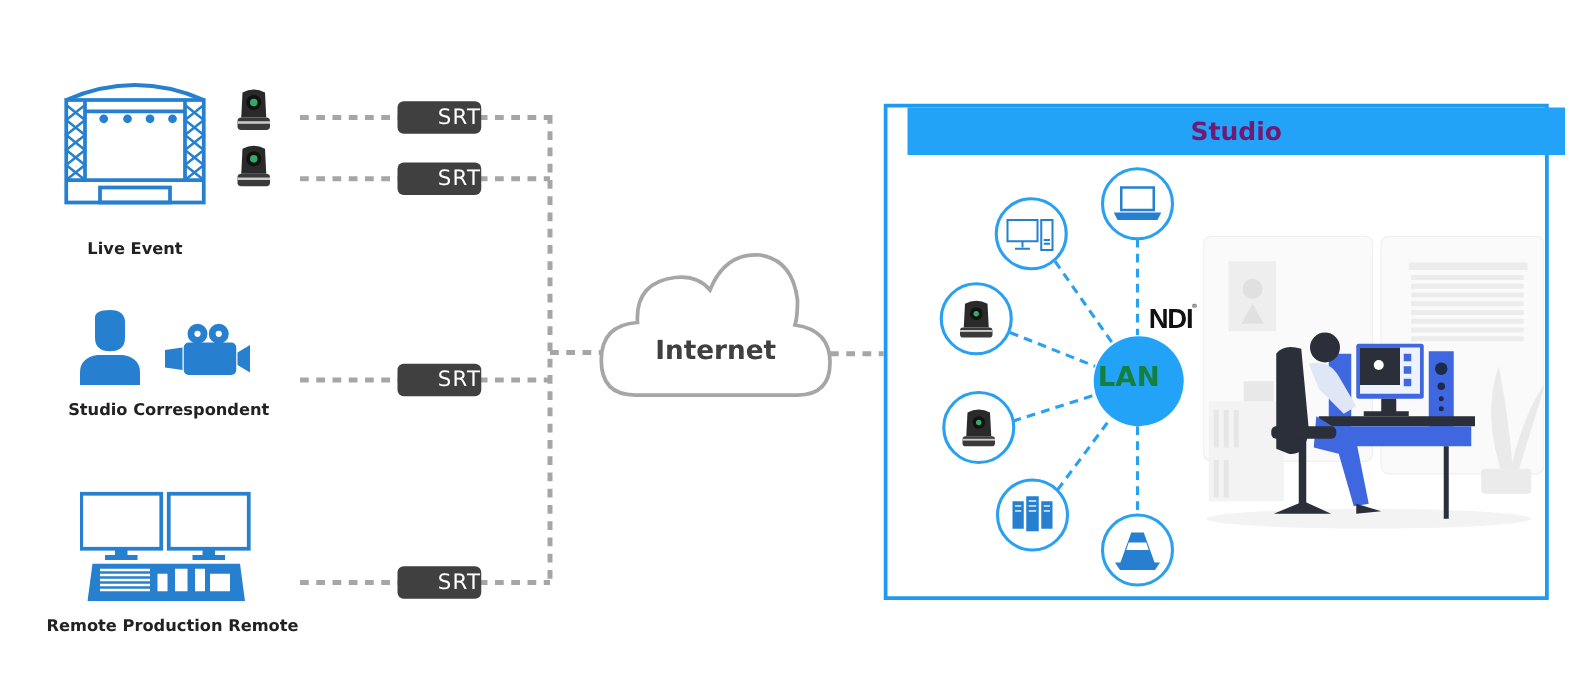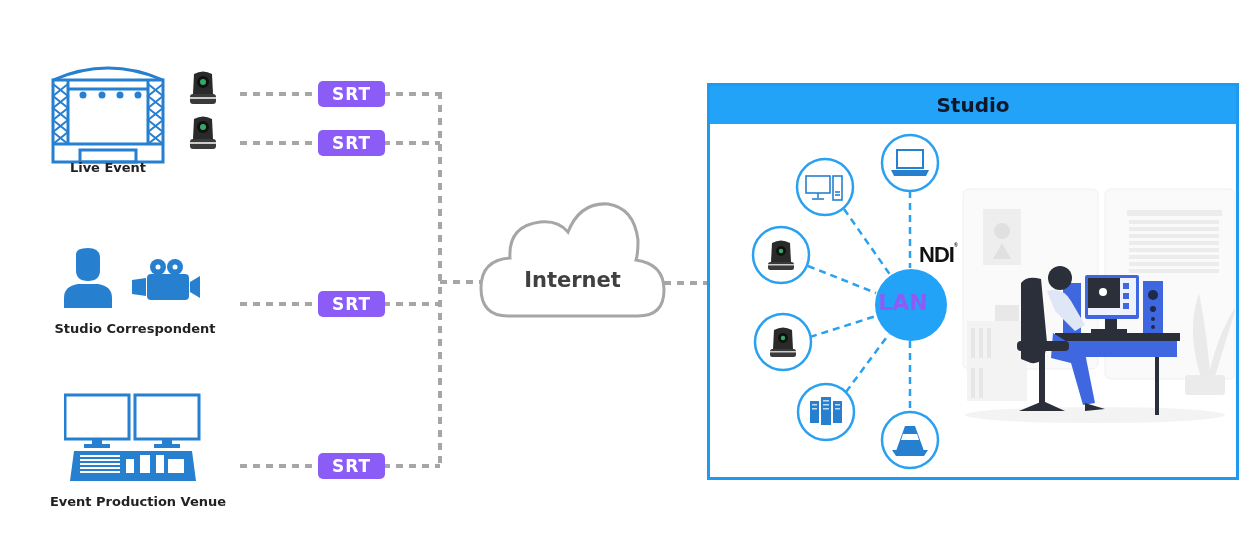--- a/index.html
+++ b/index.html
@@ -1,23 +1,23 @@
 <!DOCTYPE html>
 <html><head>
 <meta charset="utf-8">
 <style>
   html, body { margin:0; padding:0; background:#ffffff; }
   body { width:1260px; height:538px; position:relative; overflow:hidden; font-family:"DejaVu Sans", sans-serif; }
   .abs { position:absolute; }
   .label { position:absolute; font-family:"DejaVu Sans", sans-serif; font-weight:bold; font-size:13px; color:#222; white-space:nowrap; text-align:center; }
-  .srt { position:absolute; width:67px; height:26px; background:#8b5cf6; border-radius:5px; color:#fff; font-family:"DejaVu Sans", sans-serif; font-size:17px; letter-spacing:1px; line-height:26px; text-align:center; font-weight:bold; }
+  .srt { position:absolute; width:67px; height:26px; background:#404040; border-radius:5px; color:#fff; font-family:"DejaVu Sans", sans-serif; font-size:17px; letter-spacing:1px; line-height:26px; text-align:right; font-weight:normal; }
   .studio-box { position:absolute; left:707px; top:83px; width:526px; height:391px; border:3px solid #1e9bf0; background:#fff; }
-  .studio-header { position:absolute; left:0; top:0; width:100%; height:38px; background:#23a3f7; color:#0f172a; font-family:"DejaVu Sans", sans-serif; font-weight:bold; font-size:20px; line-height:38px; text-align:center; }
+  .studio-header { position:absolute; left:16px; top:0; width:100%; height:38px; background:#23a3f7; color:#701a75; font-family:"DejaVu Sans", sans-serif; font-weight:bold; font-size:20px; line-height:38px; text-align:center; }
   .internet-label { position:absolute; left:500px; top:268px; width:145px; text-align:center; font-family:"DejaVu Sans", sans-serif; font-weight:bold; font-size:21px; color:#404040; }
-  .lan-label { position:absolute; left:875px; top:290px; width:56px; text-align:center; color:#8b5cf6; font-family:"DejaVu Sans", sans-serif; font-weight:bold; font-size:22px; }
+  .lan-label { position:absolute; left:875px; top:290px; width:56px; text-align:center; color:#15803d; font-family:"DejaVu Sans", sans-serif; font-weight:bold; font-size:22px; }
   .ndi-label { position:absolute; left:919px; top:242px; font-family:"Liberation Sans", sans-serif; font-weight:bold; font-size:22px; color:#111; letter-spacing:-1px; }
   .ndi-label sup { font-size:5px; vertical-align:top; }
 </style>
 </head>
 <body>
 
 <svg class="abs" style="left:0;top:0" width="1260" height="538">
   <g stroke="#a6a6a6" stroke-width="4" stroke-dasharray="7,6" fill="none">
     <line x1="240" y1="94" x2="440" y2="94"></line>
     <line x1="240" y1="143" x2="440" y2="143"></line>
@@ -57,21 +57,21 @@
   <rect x="3" y="27" width="26" height="2" fill="#ccc"></rect>
 </svg>
 <svg class="abs" style="left:187px;top:115px" width="32" height="36" viewBox="0 0 32 36">
   <path d="M7 4 Q16 -1 25 4 L26 24 L6 24 Z" fill="#2a2a2a"></path>
   <circle cx="16" cy="12" r="6" fill="#111"></circle>
     <circle cx="16" cy="12" r="3" fill="#3a6"></circle>
   <rect x="3" y="24" width="26" height="10" rx="3" fill="#3a3a3a"></rect>
   <rect x="3" y="27" width="26" height="2" fill="#ccc"></rect>
 </svg>
 
-<div class="label" style="left:48px;top:160px;width:120px;">Live Event</div>
+<div class="label" style="left:48px;top:192px;width:120px;">Live Event</div>
 
 <svg class="abs" style="left:62px;top:248px" width="52" height="60" viewBox="0 0 52 60">
   <path d="M14 6 Q14 0 26 0 Q38 0 38 10 L38 22 Q38 33 26 33 Q14 33 14 22 Z" fill="#2680cf"></path>
   <path d="M2 60 L2 50 Q2 38 16 36 L36 36 Q50 38 50 50 L50 60 Z" fill="#2680cf"></path>
 </svg>
 <svg class="abs" style="left:130px;top:258px" width="72" height="44" viewBox="0 0 72 44">
   <circle cx="28" cy="9" r="8" fill="#2680cf"></circle>
     <circle cx="28" cy="9" r="2.5" fill="#fff"></circle>
   <circle cx="45" cy="9" r="8" fill="#2680cf"></circle>
     <circle cx="45" cy="9" r="2.5" fill="#fff"></circle>
@@ -96,21 +96,21 @@
       <rect x="16" y="70" width="40" height="2"></rect>
       <rect x="16" y="74" width="40" height="2"></rect>
       <rect x="16" y="78" width="40" height="2"></rect>
     <rect x="62" y="66" width="8" height="14"></rect>
       <rect x="76" y="62" width="10" height="18"></rect>
     <rect x="92" y="62" width="8" height="18"></rect>
       <rect x="104" y="66" width="16" height="14"></rect>
   </g>
 </svg>
 
-<div class="label" style="left:28px;top:494px;width:220px;">Event Production Venue</div>
+<div class="label" style="left:28px;top:494px;width:220px;">Remote Production Remote</div>
 
 <div class="srt" style="left:318px;top:81px;">SRT</div>
 <div class="srt" style="left:318px;top:130px;">SRT</div>
 <div class="srt" style="left:318px;top:291px;">SRT</div>
 <div class="srt" style="left:318px;top:453px;">SRT</div>
 
 <svg class="abs" style="left:478px;top:200px" width="190" height="122" viewBox="0 0 190 122">
   <path d="M30 116 Q3 116 3 88 Q3 60 32 58 Q30 26 62 22 Q80 20 90 32 Q102 2 130 4 Q156 8 160 40 Q160 54 158 60 Q186 64 186 90 Q186 116 160 116 Z" fill="#ffffff" stroke="#a6a6a6" stroke-width="3"></path>
 </svg>
 <div class="internet-label">Internet</div>

